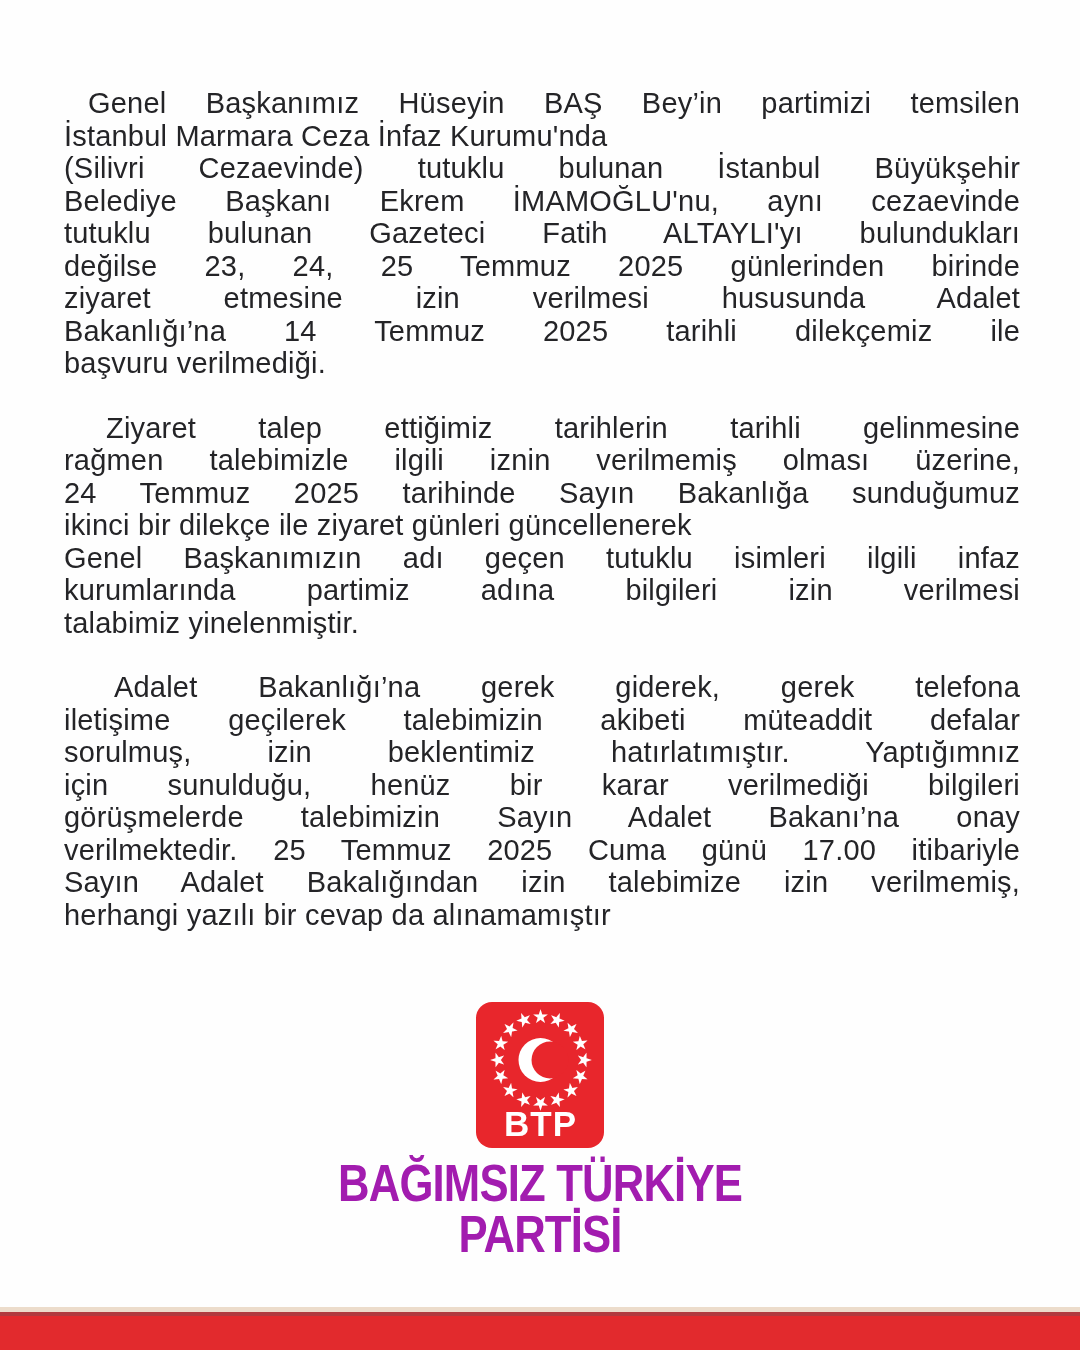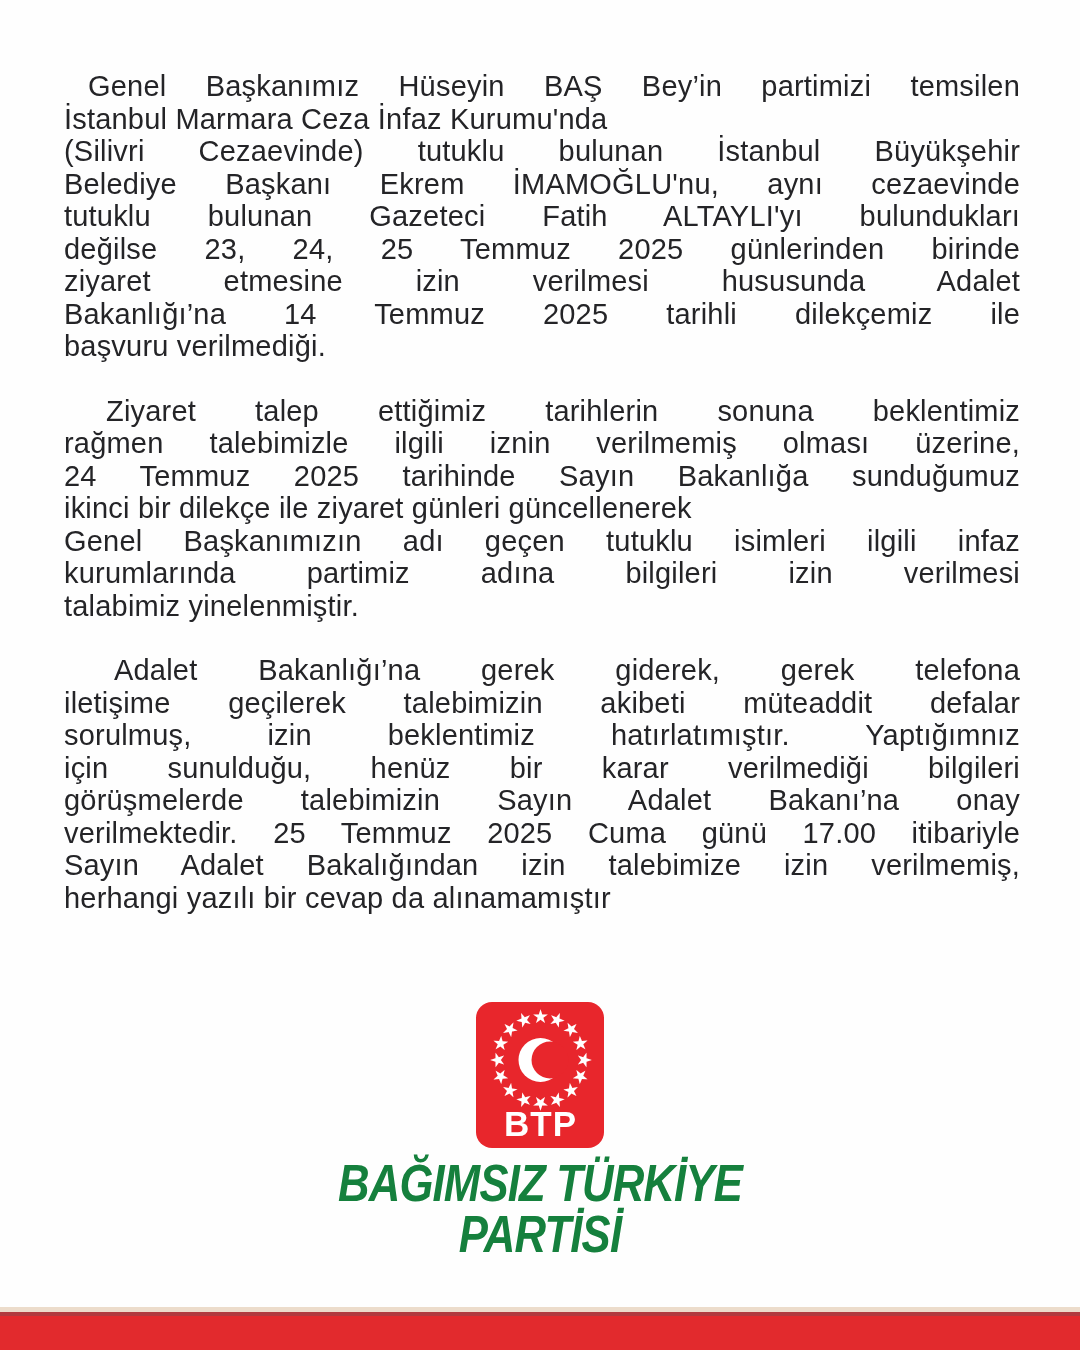--- a/index.html
+++ b/index.html
@@ -15,21 +15,21 @@
   
   .statement {
     position: absolute;
     left: 64px; right: 60px; top: 70px;
     color: #242427;
     font-size: 29px;
     line-height: 32.5px;
     letter-spacing: 0.2px;
     font-weight: 400;
   }
-  .para { margin: 0 0 32px 0; }
+  .para { margin: 17px 0 32px 0; }
   .line { text-align: left; white-space: normal; }
   .line.just { text-align: justify; text-align-last: justify; }
 
   
   .logo-block {
     position: absolute;
     left: 0; right: 0; top: 1002px;
     display: flex; justify-content: center;
   }
   .logo-svg { display: block; }
@@ -75,21 +75,21 @@
         <div class="line">İstanbul Marmara Ceza İnfaz Kurumu'nda</div>
         <div class="line just">(Silivri Cezaevinde) tutuklu bulunan İstanbul Büyükşehir</div>
         <div class="line just">Belediye Başkanı Ekrem İMAMOĞLU'nu, aynı cezaevinde</div>
         <div class="line just">tutuklu bulunan Gazeteci Fatih ALTAYLI'yı bulundukları</div>
         <div class="line just">değilse 23, 24, 25 Temmuz 2025 günlerinden birinde</div>
         <div class="line just">ziyaret etmesine izin verilmesi hususunda Adalet</div>
         <div class="line just">Bakanlığı’na 14 Temmuz 2025 tarihli dilekçemiz ile</div>
         <div class="line">başvuru verilmediği.</div>
       </div>
       <div class="para">
-        <div class="line just" style="text-indent: 42px;">Ziyaret talep ettiğimiz tarihlerin sonuna beklentimiz</div>
+        <div class="line just" style="text-indent: 42px;">Ziyaret talep ettiğimiz tarihlerin tarihli gelinmesine</div>
         <div class="line just">rağmen talebimizle ilgili iznin verilmemiş olması üzerine,</div>
         <div class="line just">24 Temmuz 2025 tarihinde Sayın Bakanlığa sunduğumuz</div>
         <div class="line">ikinci bir dilekçe ile ziyaret günleri güncellenerek</div>
         <div class="line just">Genel Başkanımızın adı geçen tutuklu isimleri ilgili infaz</div>
         <div class="line just">kurumlarında partimiz adına bilgileri izin verilmesi</div>
         <div class="line">talabimiz yinelenmiştir.</div>
       </div>
       <div class="para">
         <div class="line just" style="text-indent: 50px;">Adalet Bakanlığı’na gerek giderek, gerek telefona</div>
         <div class="line just">iletişime geçilerek talebimizin akibeti müteaddit defalar</div>
@@ -122,20 +122,20 @@
           <text x="64.5" y="21" class="star" fill="#ffffff" transform="rotate(292.5 64.5 58)">★</text>
           <text x="64.5" y="21" class="star" fill="#ffffff" transform="rotate(315 64.5 58)">★</text>
           <text x="64.5" y="21" class="star" fill="#ffffff" transform="rotate(337.5 64.5 58)">★</text>
         </g>
       <circle cx="64.5" cy="58" r="22" fill="#ffffff"></circle>
       <circle cx="74" cy="58" r="18.5" fill="#e8262c"></circle>
       <text class="btp-label-text" x="64.5" y="134">BTP</text>
     </svg>
   </div>
 
-  <div class="party-name" style="color: #15803d; font-style: italic;">
+  <div class="party-name" style="color: #a21caf;">
     <div class="pn-line">BAĞIMSIZ TÜRKİYE</div>
     <div class="pn-line">PARTİSİ</div>
   </div>
 
   <div class="footer-bar" style="background: rgb(226, 42, 45); border-top-color: rgb(177, 58, 62);"></div>
 
 </div>
 
 </body></html>

